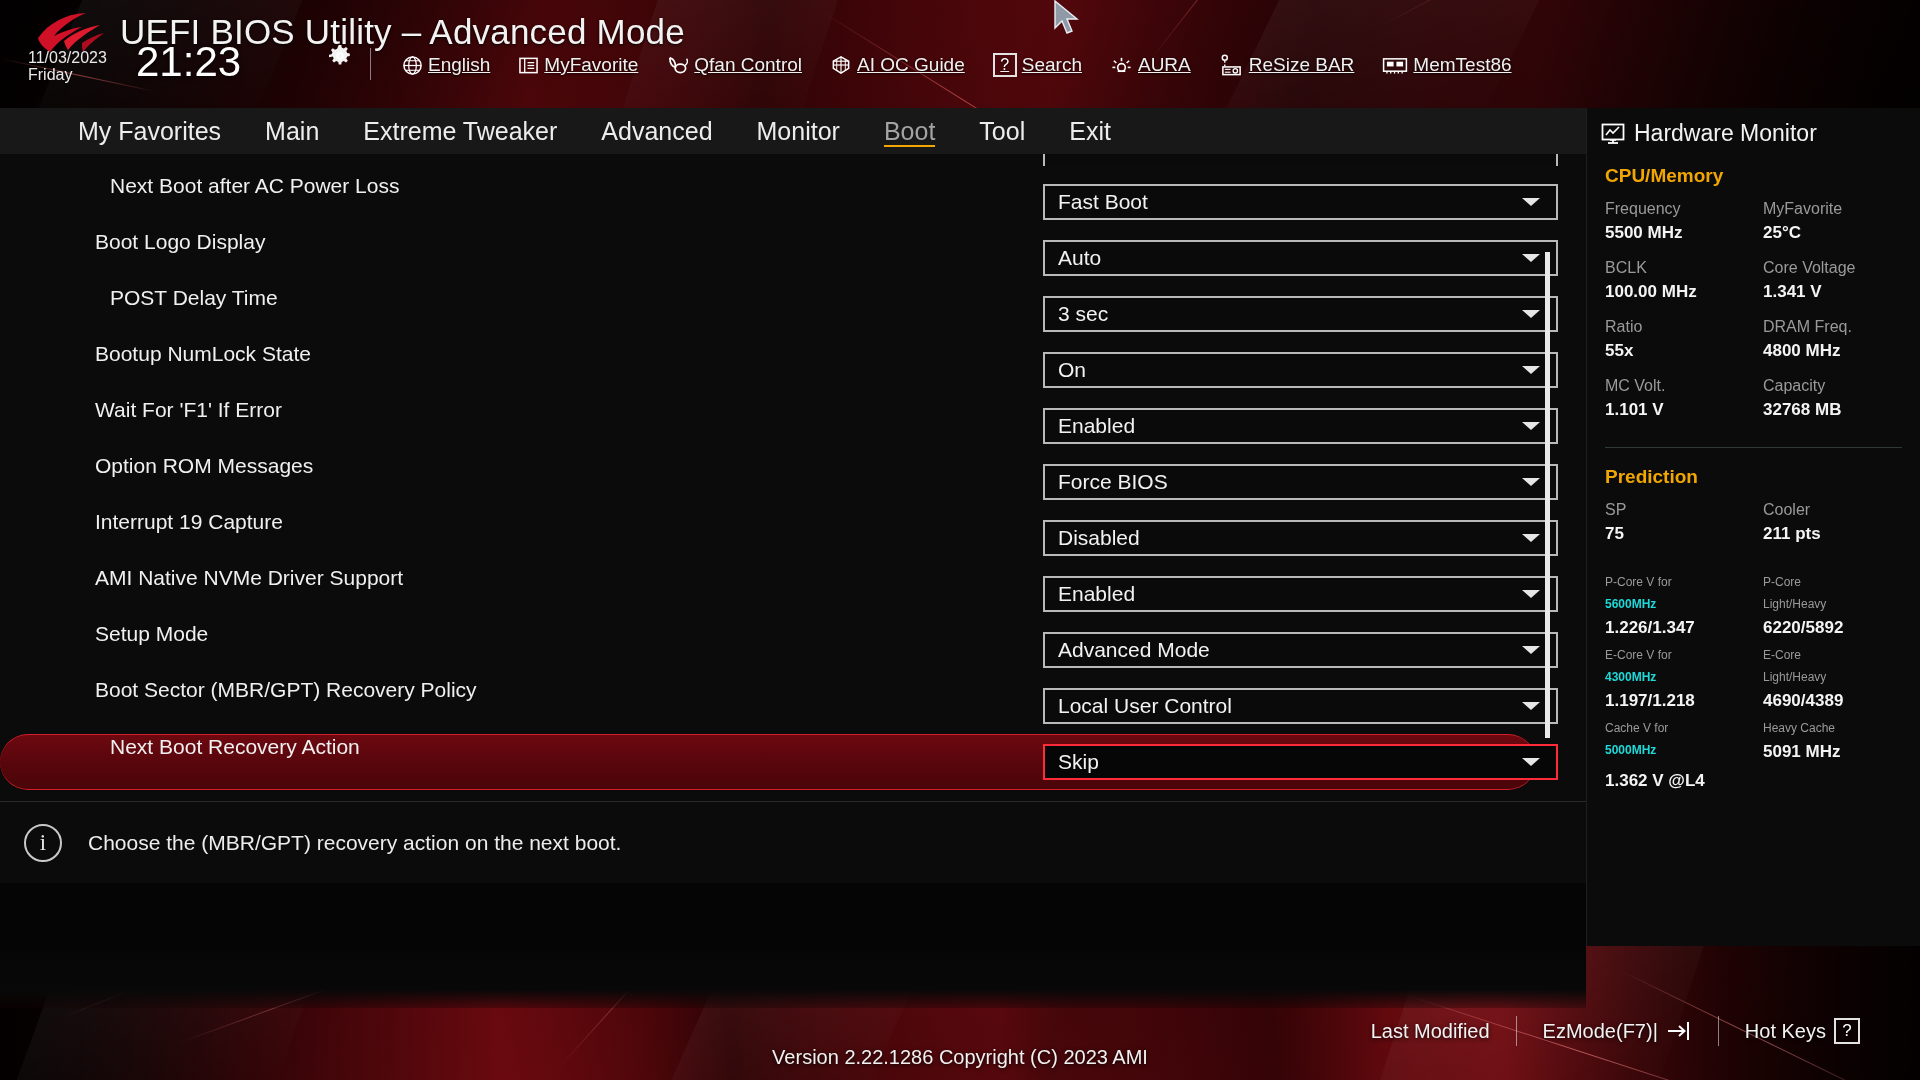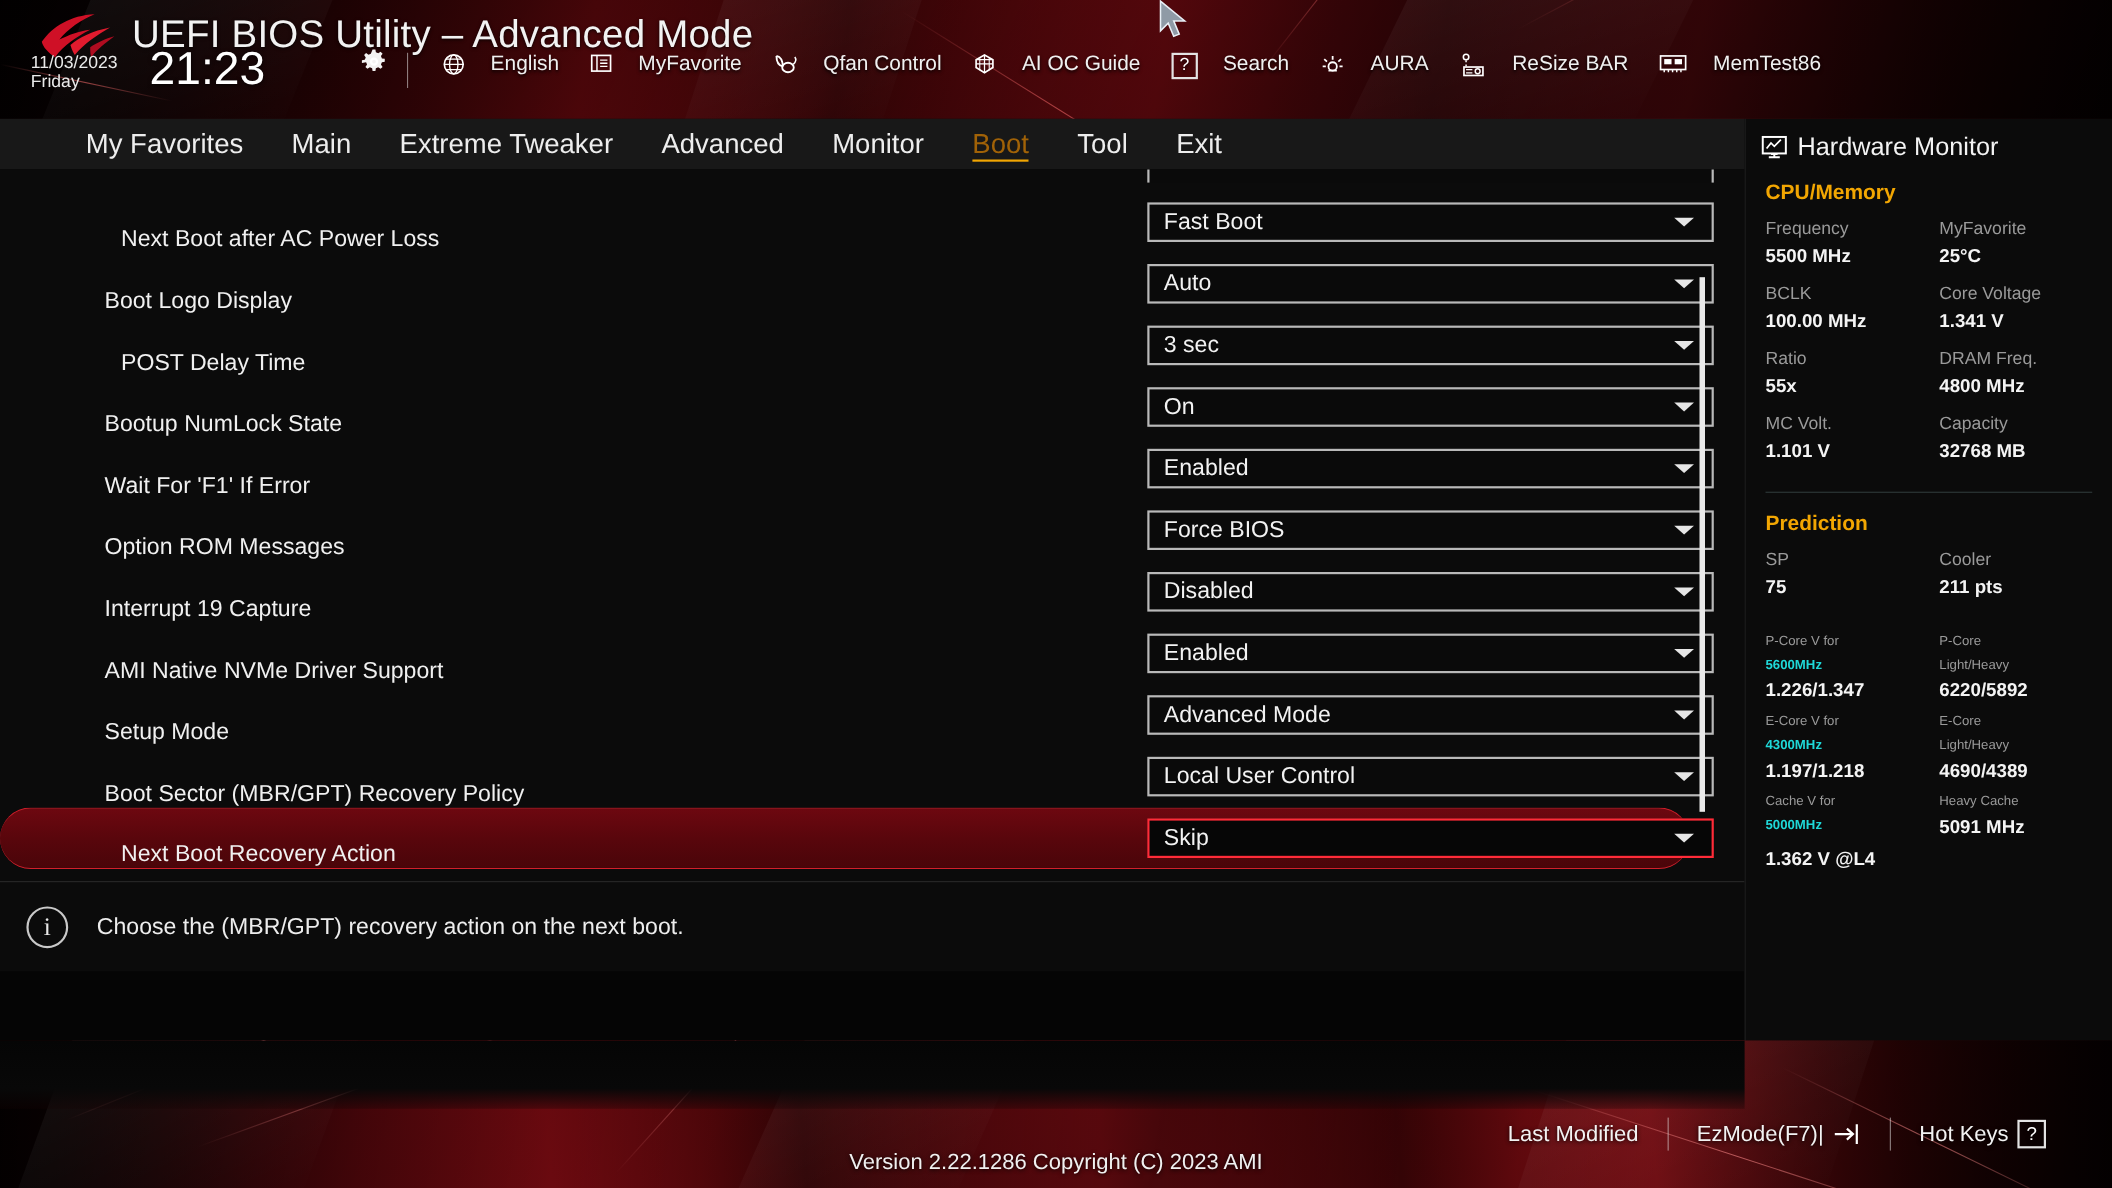--- a/index.html
+++ b/index.html
@@ -68,62 +68,63 @@
     position: absolute; top: 48px; width: 1px; height: 32px;
     background: rgba(225,225,225,.55);
   }
 
   .toolbar {
     position: absolute; left: 388px; top: 48px;
     display: flex; align-items: center; gap: 0px;
     height: 34px;
   }
   .tool-item {
-    display: flex; gap: 23px;
+    display: flex; align-items: center; gap: 5px;
     padding: 0 14px; height: 34px;
     color: #f0f0f0; font-size: 19px; white-space: nowrap;
     cursor: pointer;
     text-shadow: 0 1px 3px rgba(0,0,0,.9);
+    text-decoration: underline;
   }
   .tool-item svg { display: block; }
 
   
   .tabbar {
     position: absolute; left: 0; top: 108px;
     width: 1586px; height: 46px;
     background: #181818;
     display: flex; align-items: center;
   }
   .tab {
     font-size: 25px; color: #ededed;
     padding: 0 22px; height: 46px;
     display: flex; align-items: center; cursor: pointer;
     white-space: nowrap;
   }
   .tab:first-child { margin-left: 56px; }
-  .tab.active { color: #a16207; position: relative; }
+  .tab.active { color: #a3a3a3; position: relative; }
   .tab.active::after {
     content: ""; position: absolute; left: 22px; right: 22px; bottom: 7px;
     height: 2px; background: #f2a602;
   }
 
   
   .main {
     position: absolute; left: 0; top: 154px;
     width: 1586px; height: 647px;
     background: #0b0b0b;
     overflow: hidden;
   }
   .settings {
     position: absolute; left: 0; top: 0; width: 1536px;
   }
   .srow {
     position: relative;
     height: 56px;
-    display: flex; align-items: flex-end;
+    display: flex; align-items: flex-start;
   }
   .srow.selected {
     background: linear-gradient(180deg, #6d0810 0%, #59060c 50%, #4a0509 100%);
     border-top: 1px solid #d21f2b;
     border-bottom: 1px solid #d21f2b;
     border-radius: 28px;
   }
   .srow .slabel {
     font-size: 21px; color: #f0f0f0;
     white-space: nowrap;

